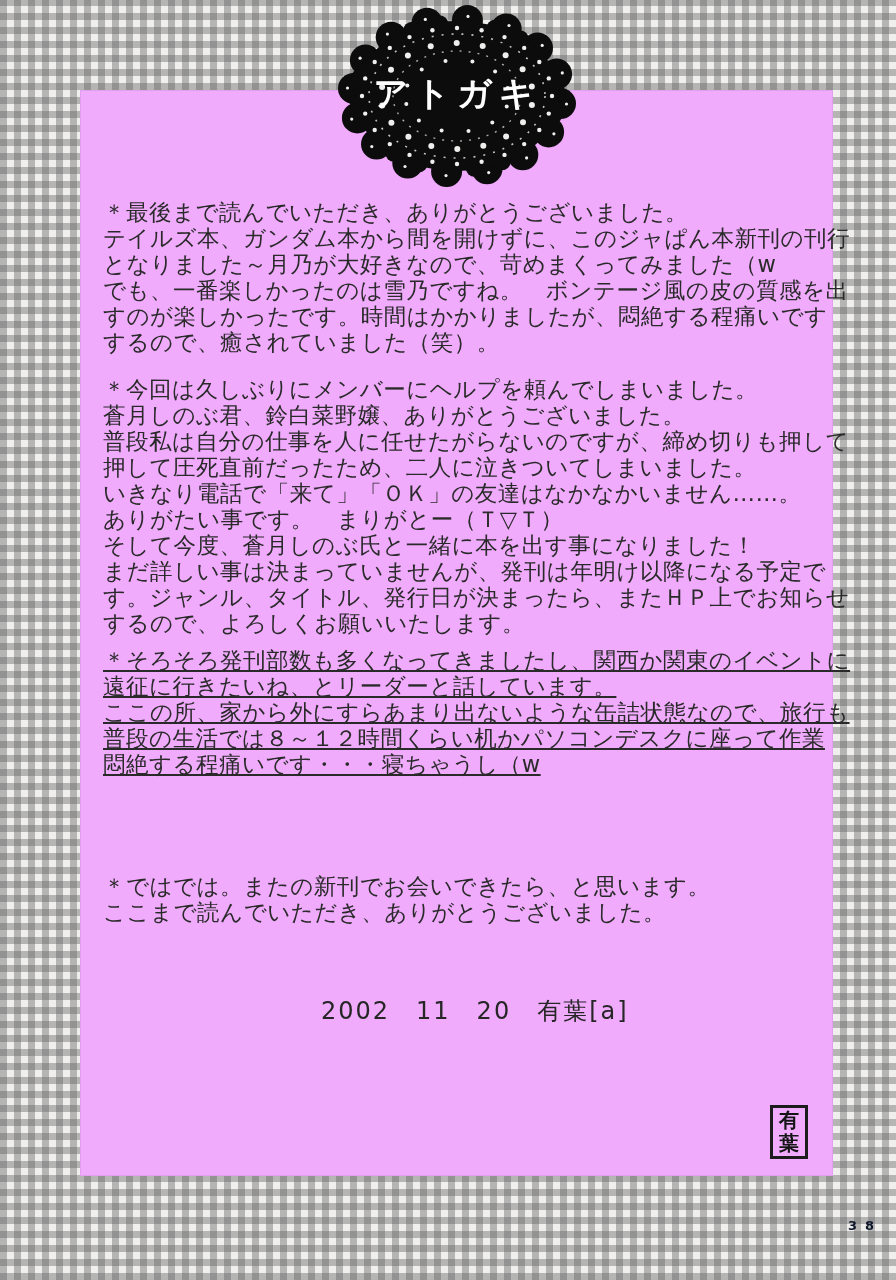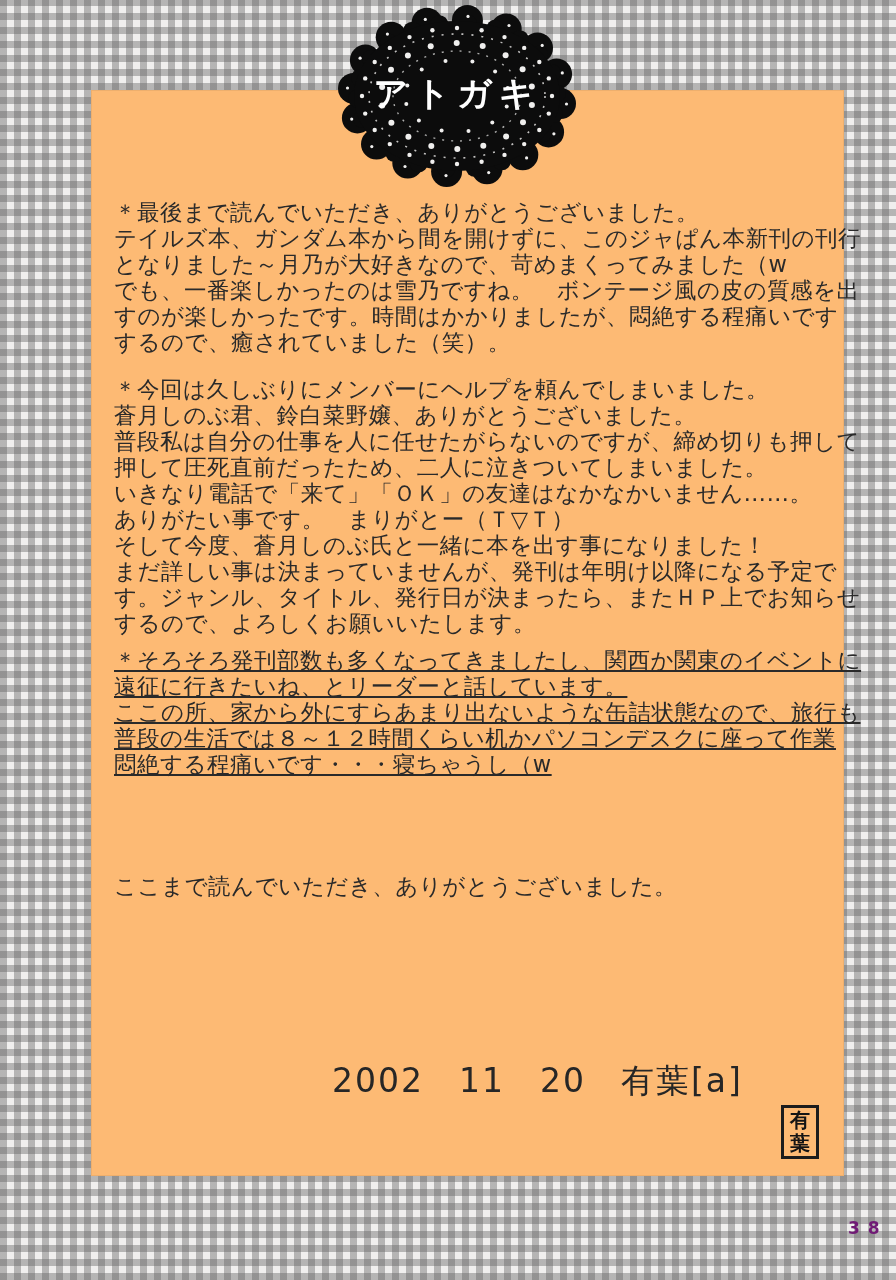--- a/index.html
+++ b/index.html
@@ -6,51 +6,51 @@
   body{
     width:896px;height:1280px;position:relative;overflow:hidden;
     font-family:"DejaVu Sans",sans-serif;
     background-color:#f0efee;
     background-image:
       repeating-linear-gradient(0deg, rgba(100,100,100,0.42) 0px, rgba(100,100,100,0.42) 7px, transparent 7px, transparent 14px),
       repeating-linear-gradient(90deg, rgba(100,100,100,0.42) 0px, rgba(100,100,100,0.42) 7px, transparent 7px, transparent 14px);
   }
   .paper{
     position:absolute;left:80px;top:90px;width:753px;height:1086px;
-    background:#fdba74;border:1px solid rgba(0,0,0,0.06);box-sizing:border-box;margin-left:11px;
+    background:#f0abfc;border:1px solid rgba(0,0,0,0.06);box-sizing:border-box;
   }
   .doily{position:absolute;left:334px;top:4px;width:246px;height:184px;z-index:3;}
   .doily svg{display:block;}
   .doily text{
     font-family:"DejaVu Sans",sans-serif;font-weight:700;
     letter-spacing:7px;font-size:34px;fill:#ffffff;
   }
   .para{position:absolute;left:22px;color:#2a2a2a;}
   .line{
     white-space:nowrap;font-size:22.5px;line-height:26px;height:26px;
     letter-spacing:0.5px;color:#2a2a2a;
   }
   .p1{top:108px;} .p2{top:285px;} .p3{top:556px;text-decoration:underline;} .p4{top:782px;}
   .date-line{
-    position:absolute;left:240px;top:968px;font-size:33px;letter-spacing:2px;
+    position:absolute;left:240px;top:904px;font-size:24px;letter-spacing:2px;
     color:#262626;white-space:nowrap;text-align:right;
   }
   .seal{
     position:absolute;left:689px;top:1014px;width:38px;height:54px;
     border:3px solid #1c1c1c;box-sizing:border-box;
     display:flex;flex-direction:column;align-items:center;justify-content:center;
     background:transparent;
   }
   .seal span{
     display:block;font-family:"DejaVu Serif",serif;font-weight:700;
     font-size:20px;line-height:23px;color:#141414;
   }
   .page-number{
-    position:absolute;left:848px;top:1218px;font-size:17px;font-weight:700;
-    letter-spacing:8px;color:#701a75;white-space:nowrap;
+    position:absolute;left:848px;top:1218px;font-size:13px;font-weight:700;
+    letter-spacing:8px;color:#0f172a;white-space:nowrap;
   }
 </style>
 </head>
 <body>
 
 <div class="paper">
 
   <div class="para p1">
     <div class="line">＊最後まで読んでいただき、ありがとうございました。</div>
     <div class="line">テイルズ本、ガンダム本から間を開けずに、このジャぱん本新刊の刊行</div>
@@ -75,20 +75,21 @@
 
   <div class="para p3">
     <div class="line">＊そろそろ発刊部数も多くなってきましたし、関西か関東のイベントに</div>
     <div class="line">遠征に行きたいね、とリーダーと話しています。</div>
     <div class="line">ここの所、家から外にすらあまり出ないような缶詰状態なので、旅行も</div>
     <div class="line">普段の生活では８～１２時間くらい机かパソコンデスクに座って作業</div>
     <div class="line">悶絶する程痛いです・・・寝ちゃうし（w</div>
   </div>
 
   <div class="para p4">
+    <div class="line">＊ではでは。またの新刊でお会いできたら、と思います。</div>
     <div class="line">ここまで読んでいただき、ありがとうございました。</div>
   </div>
 
   <div class="date-line">2002　11　20　有葉[a]</div>
 
   <div class="seal">
     <span>有</span>
     <span>葉</span>
   </div>
 </div>

